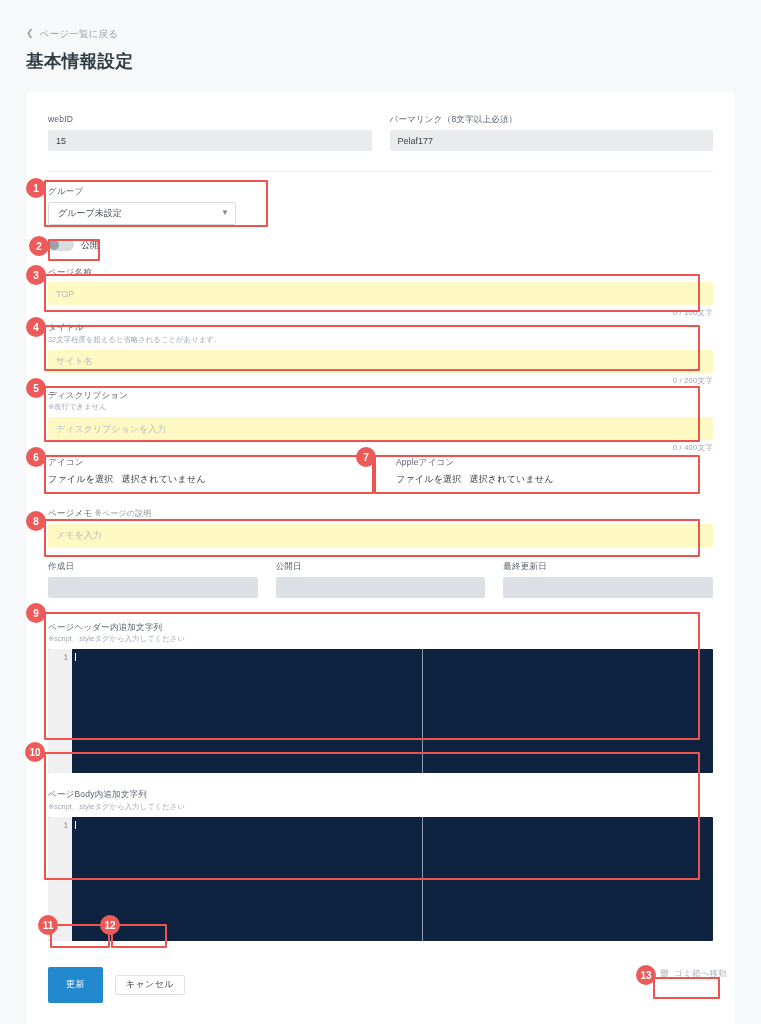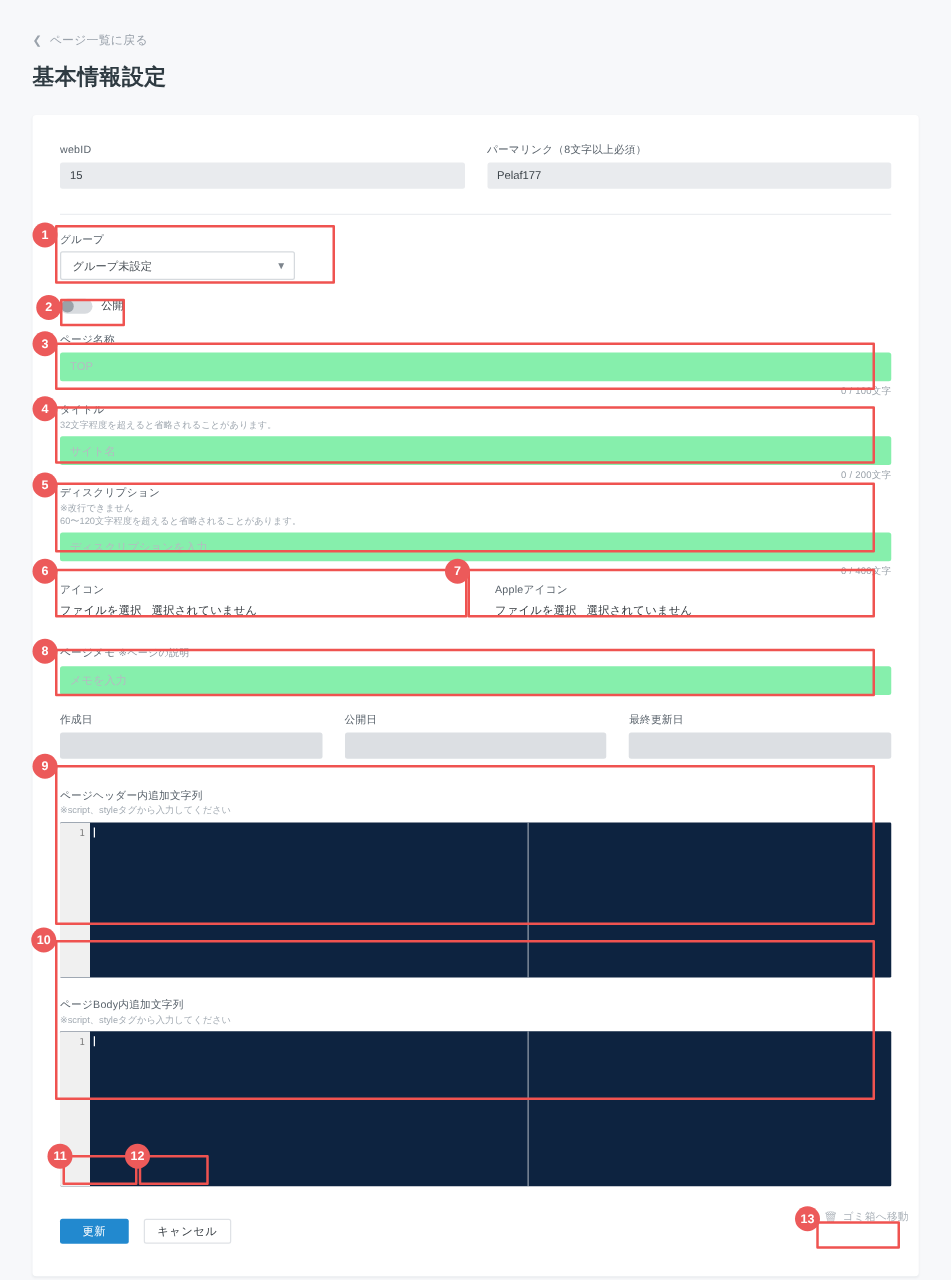--- a/index.html
+++ b/index.html
@@ -100,21 +100,21 @@
     font-size: 9px;
     color: #3c4349;
     padding: 0 8px;
     font-family: inherit;
     outline: none;
   }
   .inp.readonly { background: #e9ebee; color: #3c4349; }
   .inp.blank { background: #dcdfe3; }
 
   .inp.light {
-    background: #86efac;
+    background: #fef9c3;
     height: 23px;
   }
   .inp.light::placeholder { color: #b4bbc2; }
 
   .sep {
     height: 1px;
     background: #eceef1;
     margin: 20px 0 0 0;
   }
 
@@ -265,21 +265,21 @@
     gap: 12px;
     margin-top: 26px;
   }
   .btn-primary {
     background: #2289cf;
     color: #fff;
     border: none;
     font-family: inherit;
     font-size: 9px;
     padding: 0 18px;
-    height: 20px;
+    height: 36px;
     border-radius: 2px;
     cursor: pointer;
     letter-spacing: .4px;
   }
   .btn-plain {
     background: #ffffff;
     color: #3a4046;
     border: 1px solid #dfe2e6;
     font-family: inherit;
     font-size: 9px;
@@ -390,21 +390,20 @@
     <div style="margin-top:4px;">
       <span class="flabel">タイトル</span>
       <span class="fhint">32文字程度を超えると省略されることがあります。</span>
       <input class="inp light" type="text" placeholder="サイト名" style="">
       <div class="counter">0 / 200文字</div>
     </div>
 
     <div style="margin-top:4px;">
       <span class="flabel">ディスクリプション</span>
       <span class="fhint">※改行できません</span>
-      <span class="fhint" style="margin-top:-5px;">60〜120文字程度を超えると省略されることがあります。</span>
       <input class="inp light" type="text" placeholder="ディスクリプションを入力" style="">
       <div class="counter">0 / 400文字</div>
     </div>
 
     <div class="row3" style="margin-top:4px;">
       <div class="col" style="flex:0 0 330px;">
         <span class="flabel">アイコン</span>
         <div class="file-row">
           <button class="file-btn">ファイルを選択</button>
           <span class="file-none">選択されていません</span>

